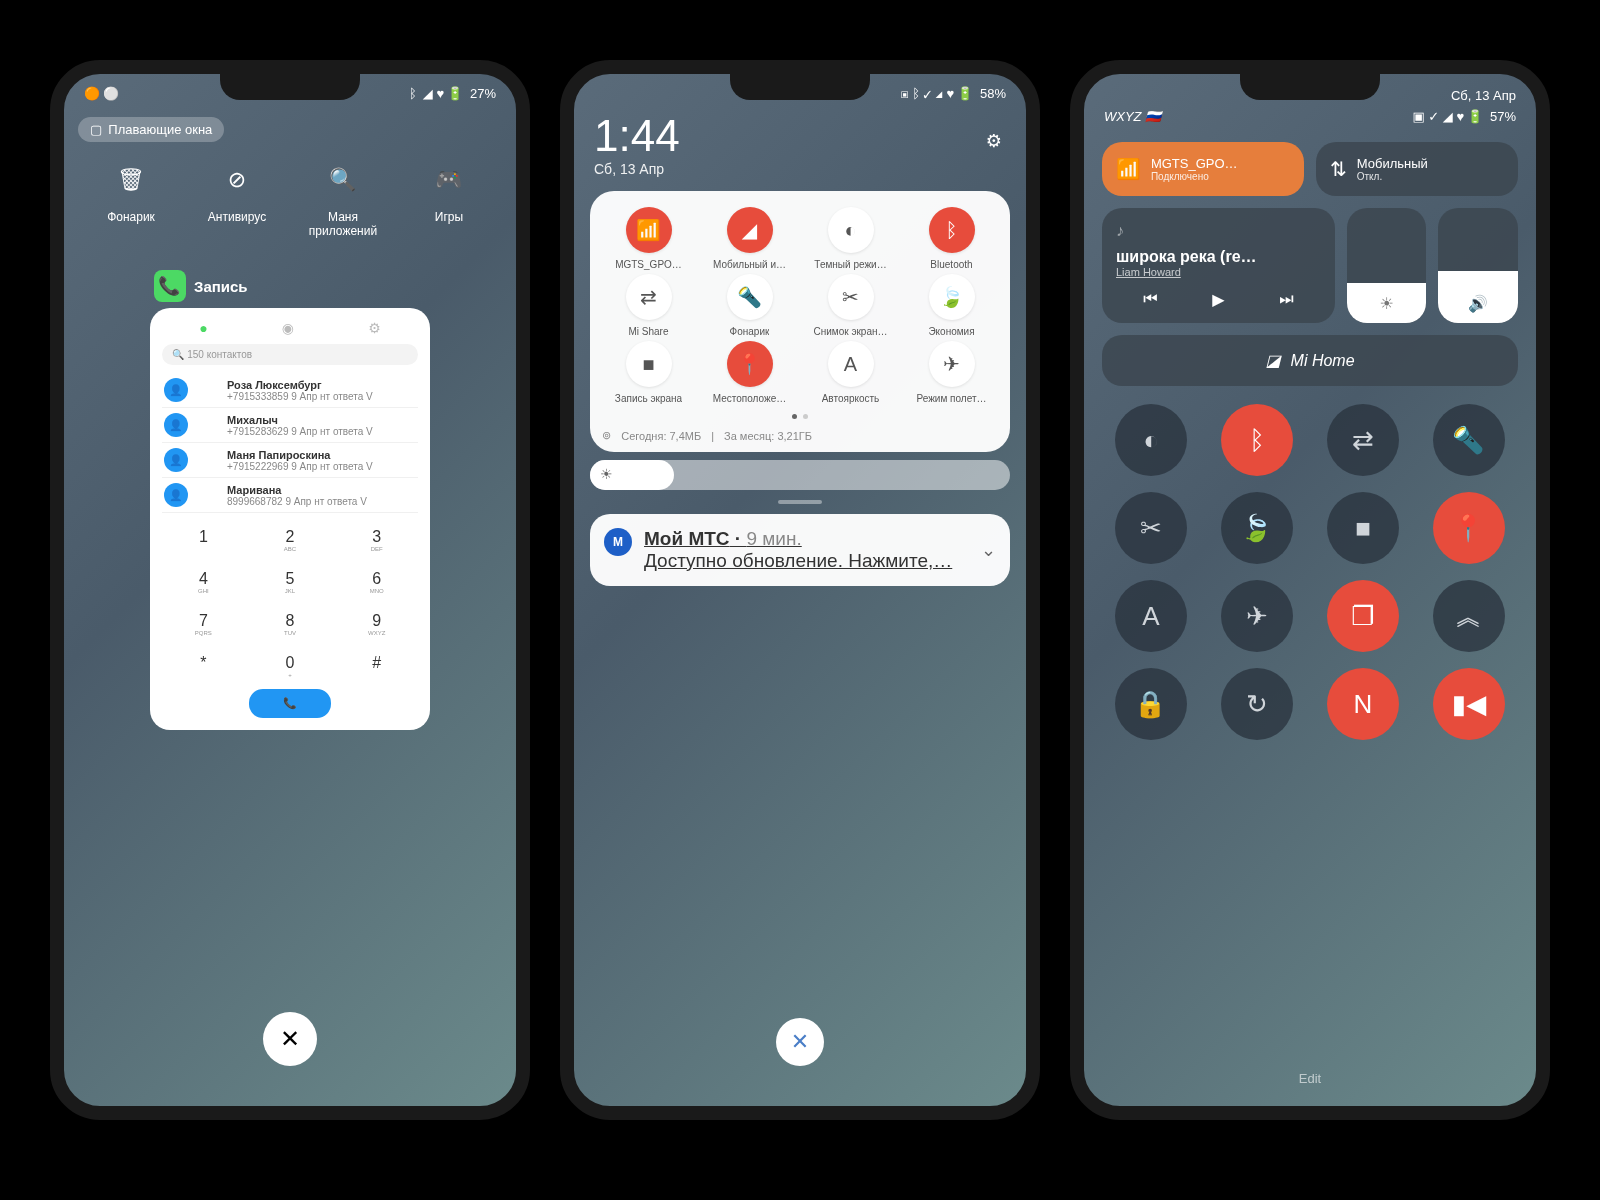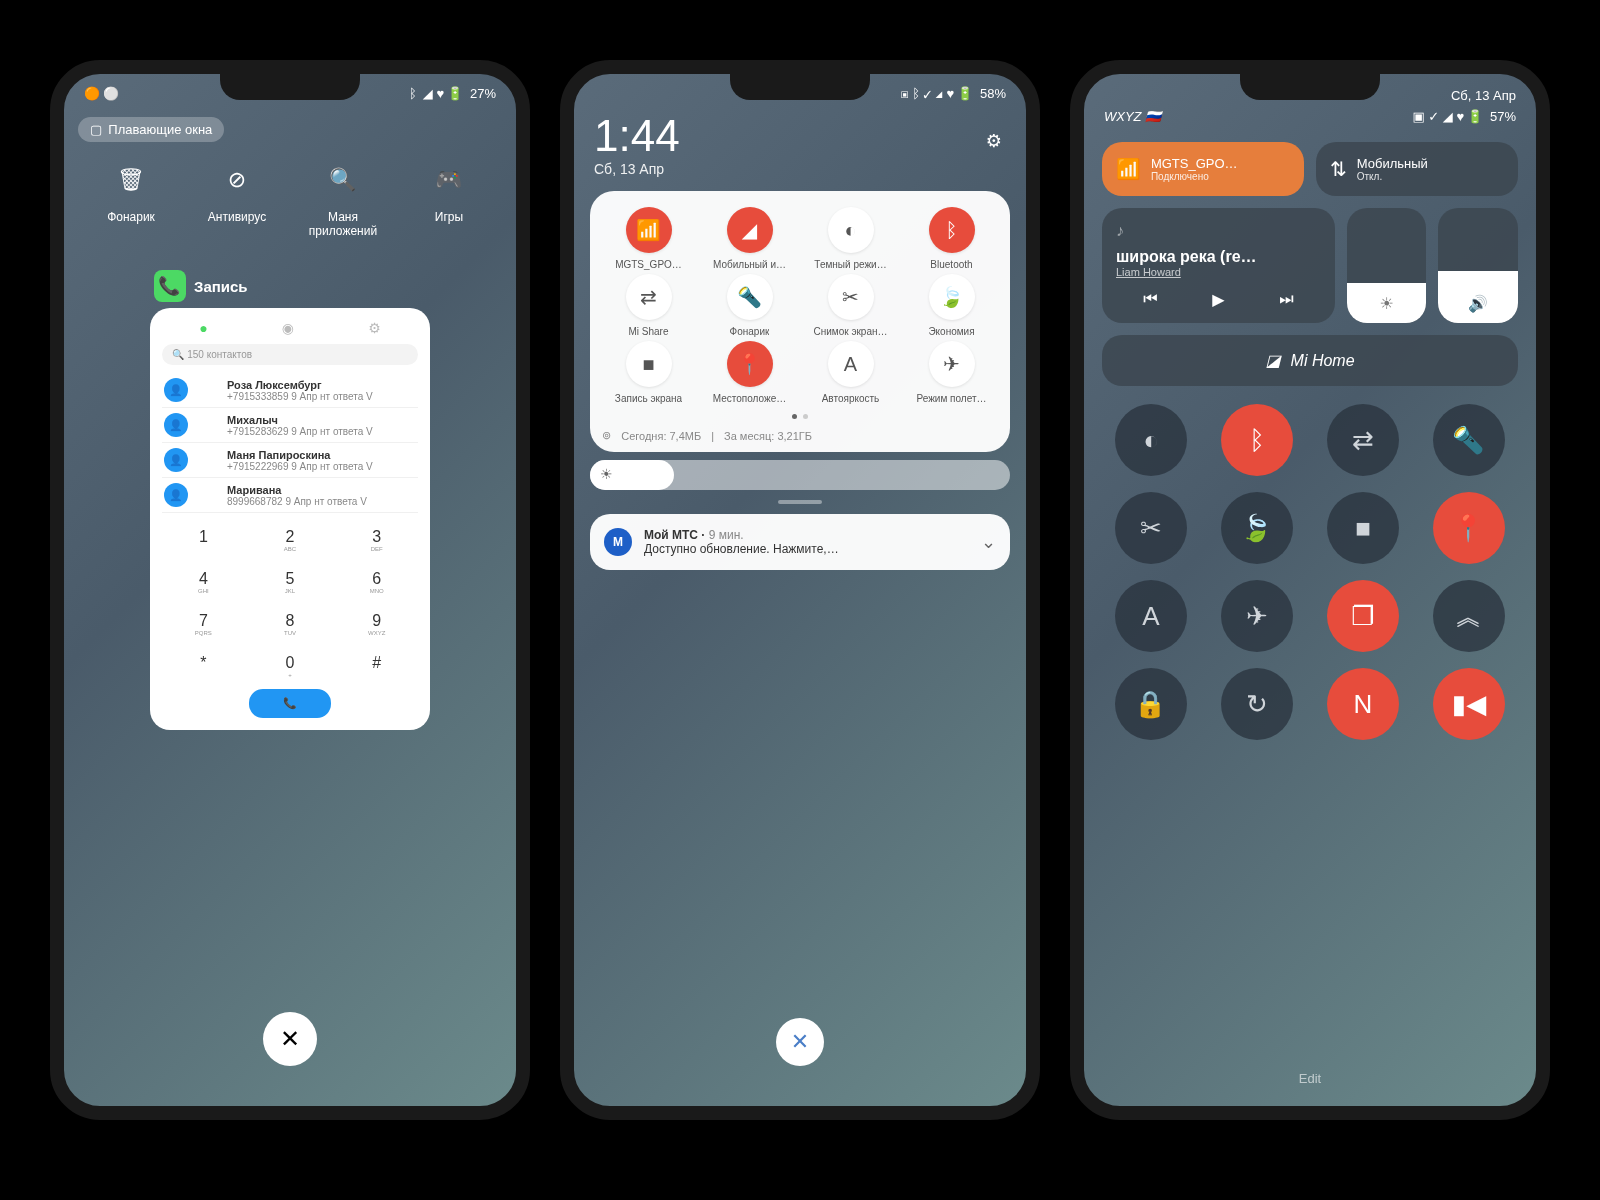--- a/index.html
+++ b/index.html
@@ -44,21 +44,21 @@
 .qslabel { max-width:84px; overflow:hidden; white-space:nowrap; text-overflow:ellipsis; }
 .dots { display:flex; gap:6px; justify-content:center; margin-top:10px; }
 .dots span { width:5px; height:5px; border-radius:50%; background:#ccc; }
 .dots span.active { background:#666; }
 .databar { display:flex; gap:10px; font-size:11px; color:#888; margin:10px 4px 0; align-items:center; }
 .brightbar { background:rgba(255,255,255,0.5); border-radius:16px; height:30px; margin:0 16px 10px; position:relative; }
 .brightbar::after { content:'☀'; position:absolute; left:10px; top:6px; font-size:14px; color:#666; }
 .brightbar .fill { background:#fff; height:100%; width:20%; border-radius:16px; }
 .notif { background:rgba(255,255,255,0.96); border-radius:20px; margin:10px 16px; padding:14px; color:#333; display:flex; gap:12px; align-items:flex-start; }
 .notif .nicon { width:28px; height:28px; background:#1e5fc7; border-radius:50%; flex-shrink:0; display:flex; align-items:center; justify-content:center; color:#fff; font-size:12px; font-weight:bold; }
-.notif .ntext { flex:1; font-size:12px; }
+.notif .ntext { flex:1; font-size:19px;text-decoration:underline; }
 .notif .ntitle { font-weight:600; }
 .notif .chev { font-size:18px; color:#666; align-self:center; }
 .closebtn2 { width:48px; height:48px; background:#fff; color:#4a7ec7; border-radius:50%; display:flex; align-items:center; justify-content:center; font-size:22px; position:absolute; bottom:40px; left:50%; transform:translateX(-50%); }
 
 
 .p3 .statusbar { padding-top:14px; }
 .p3 .carrier { font-size:13px; font-style:italic; }
 .ccrow { display:flex; gap:12px; margin:12px 18px 0; }
 .cctile { flex:1; border-radius:20px; padding:14px; display:flex; align-items:center; gap:10px; }
 .cctile.orange { background:#e67e3c; }

